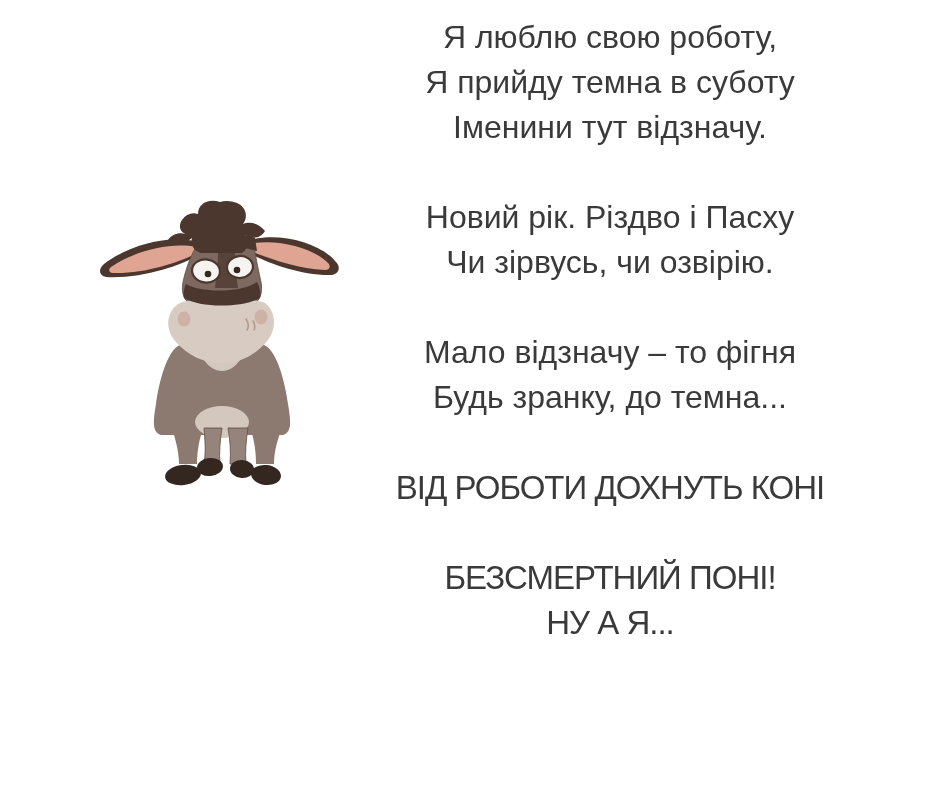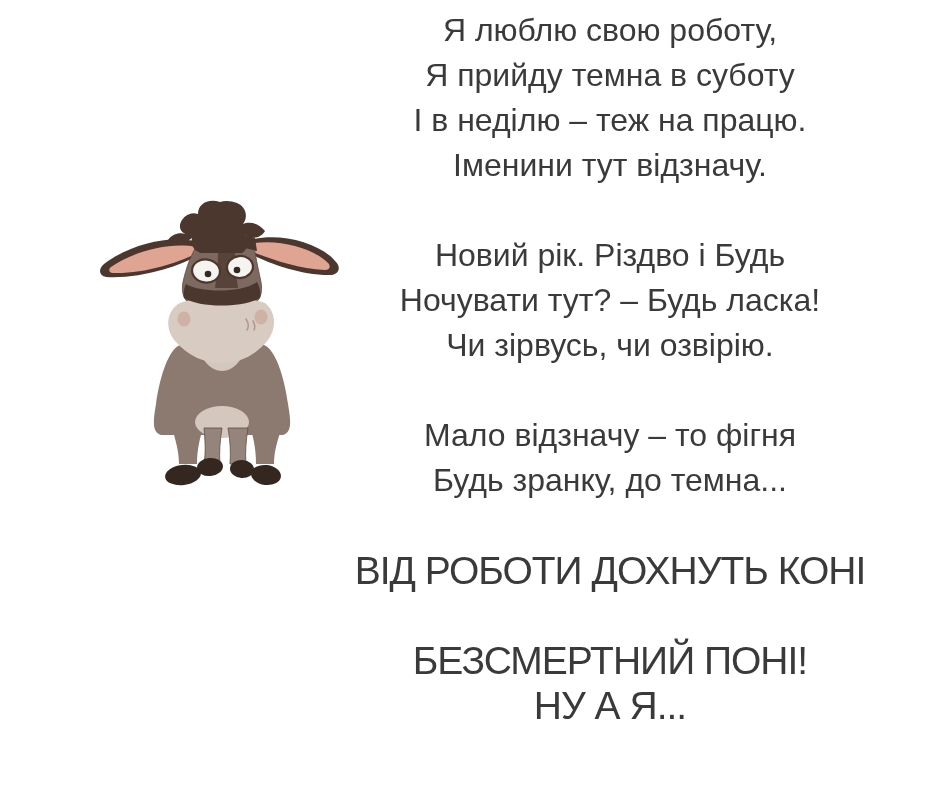--- a/index.html
+++ b/index.html
@@ -14,28 +14,28 @@
   .poem-column {
     position: absolute;
     left: 280px;
     top: 0;
     width: 660px;
     text-align: center;
     color: var(--text-color, #3a3a3a);
     padding-top: 3px;
   }
   .stanza { margin: 45px 0 0 0; }
-  .stanza:first-child { margin-top: 5px; }
+  .stanza:first-child { margin-top: 12px; }
   .poem-line {
     font-size: 32px;
     line-height: 45px;
     white-space: nowrap;
   }
   .caps-line {
-    font-size: 39px;
+    font-size: 33px;
     line-height: 45px;
     letter-spacing: -1px;
     white-space: nowrap;
   }
   .donkey-wrap {
     position: absolute;
     left: 96px;
     top: 196px;
     width: 248px;
     height: 296px;
@@ -97,26 +97,24 @@
     <path d="M90,88 C104,97 146,97 161,86 C164,91 165,98 164,102 C146,112 104,112 88,102 C87,98 88,92 90,88 Z" fill="var(--donkey-dark)"></path>
 
     <path d="M124,6 C112,2 102,8 102,18 C96,16 90,18 86,24 C82,30 84,36 90,38 C83,36 76,38 72,44 C78,49 89,48 96,42 C94,50 99,55 105,57 L146,57 C152,53 154,46 149,39 C156,44 165,42 169,35 C163,27 153,25 147,28 C153,20 149,10 141,7 C136,5 129,4 124,6 Z" fill="var(--donkey-dark)"></path>
   </svg>
 </div>
 
 <div class="poem-column">
   <div class="stanza">
     <div class="poem-line">Я люблю свою роботу,</div>
     <div class="poem-line">Я прийду темна в суботу</div>
-    <div class="poem-line">І в неділю – теж на працю.</div>
     <div class="poem-line">Іменини тут відзначу.</div>
   </div>
   <div class="stanza">
-    <div class="poem-line">Новий рік. Різдво і Будь</div>
-    <div class="poem-line">Ночувати тут? – Будь ласка!</div>
+    <div class="poem-line">Новий рік. Різдво і Пасху</div>
     <div class="poem-line">Чи зірвусь, чи озвірію.</div>
   </div>
   <div class="stanza">
     <div class="poem-line">Мало відзначу – то фігня</div>
     <div class="poem-line">Будь зранку, до темна...</div>
   </div>
   <div class="stanza">
     <div class="caps-line">ВІД РОБОТИ ДОХНУТЬ КОНІ</div>
   </div>
   <div class="stanza">

